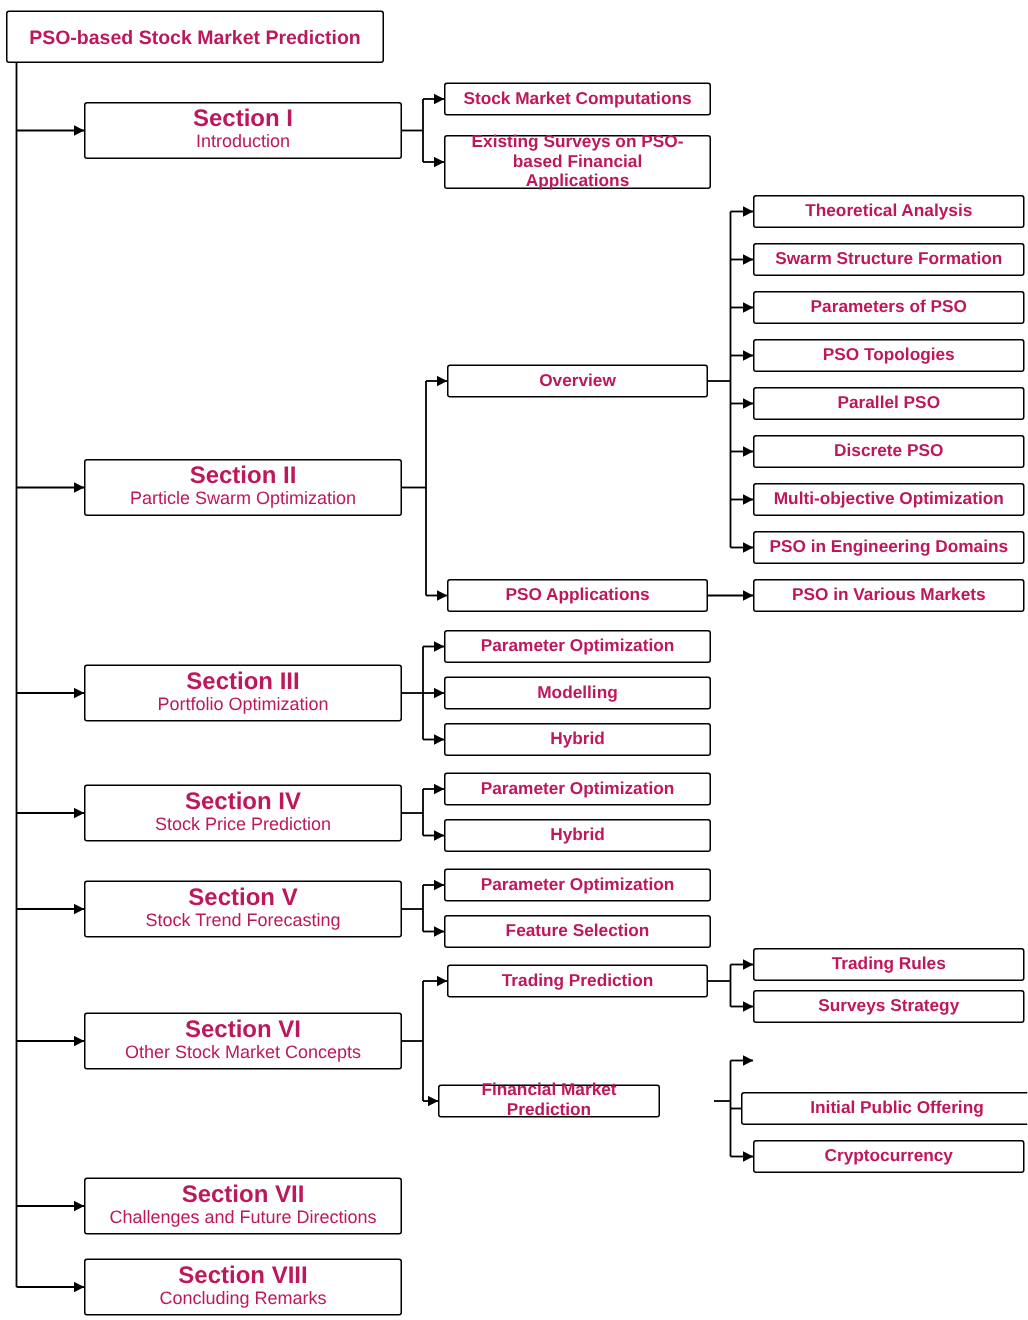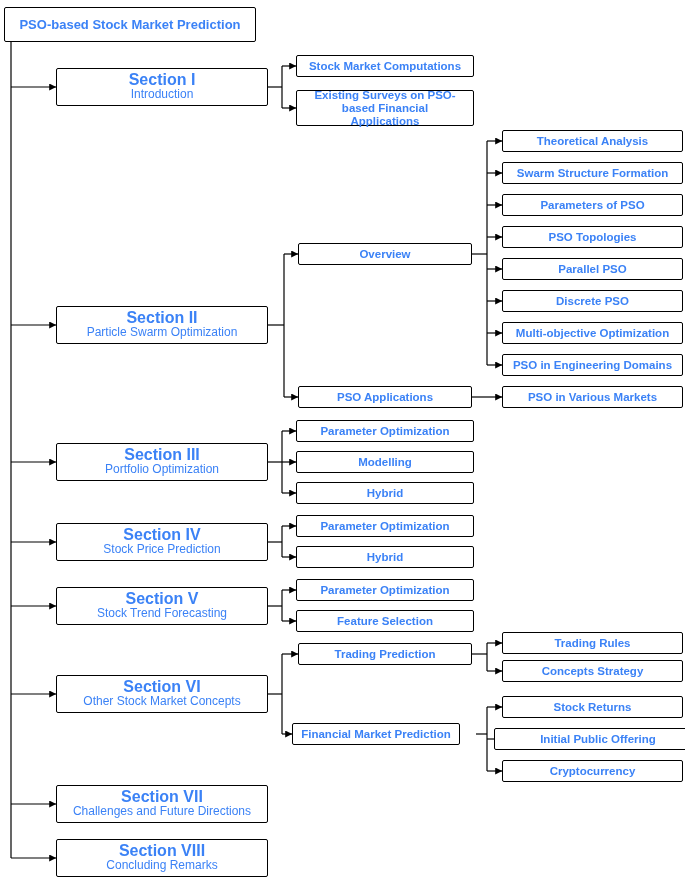--- a/index.html
+++ b/index.html
@@ -2,21 +2,21 @@
 <html><head>
 <meta charset="utf-8">
 <style>
   html, body { margin: 0; padding: 0; background: #ffffff; }
   .canvas {
     position: relative;
     width: 685px;
     height: 880px;
     background: #ffffff;
     font-family: "Liberation Sans", sans-serif;
-    color: #3b82f6;
+    color: #be185d;
     overflow: hidden;
   }
   svg.wires {
     position: absolute;
     left: 0; top: 0;
     width: 685px; height: 880px;
   }
   .wires line { stroke: #000000; stroke-width: 1.2; }
   .node {
     position: absolute;
@@ -236,34 +236,31 @@
   <div class="node leaf" style="left:296px;top:579px;width:178px;height:22px">
     <span>Parameter Optimization</span>
   </div>
   <div class="node leaf" style="left:296px;top:610px;width:178px;height:22px">
     <span>Feature Selection</span>
   </div>
 
   <div class="node leaf" style="left:298px;top:643px;width:174px;height:22px">
     <span>Trading Prediction</span>
   </div>
-  <div class="node leaf" style="left:292px;top:723px;width:168px;height:22px">
+  <div class="node leaf" style="left:292px;top:723px;width:148px;height:22px">
     <span>Financial Market Prediction</span>
   </div>
 
   <div class="node leaf" style="left:502px;top:632px;width:181px;height:22px">
     <span>Trading Rules</span>
   </div>
   <div class="node leaf" style="left:502px;top:660px;width:181px;height:22px">
-    <span>Concepts Strategy</span>
-  </div>
-
-  <div class="node leaf" style="left:502px;top:696px;width:181px;height:22px">
-    <span>Stock Returns</span>
-  </div>
+    <span>Surveys Strategy</span>
+  </div>
+
   <div class="node leaf" style="left:494px;top:728px;width:208px;height:22px">
     <span>Initial Public Offering</span>
   </div>
   <div class="node leaf" style="left:502px;top:760px;width:181px;height:22px">
     <span>Cryptocurrency</span>
   </div>
 
 </div>
 
 </body></html>

